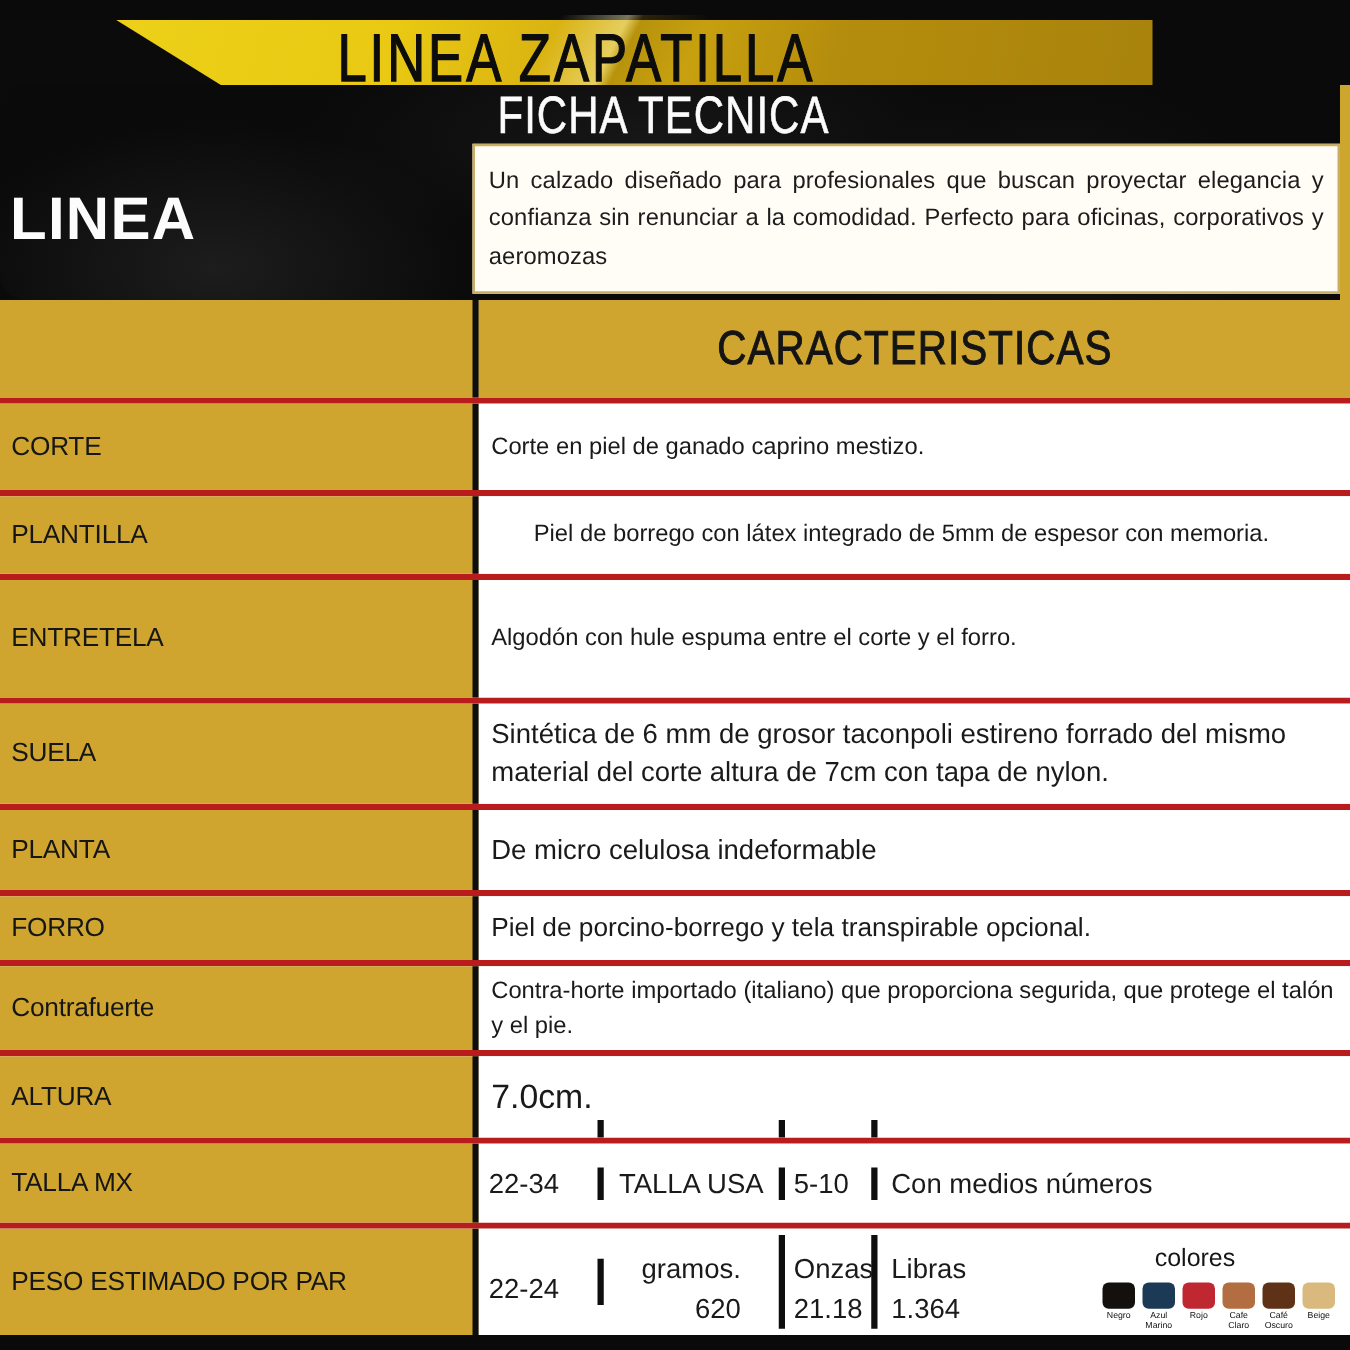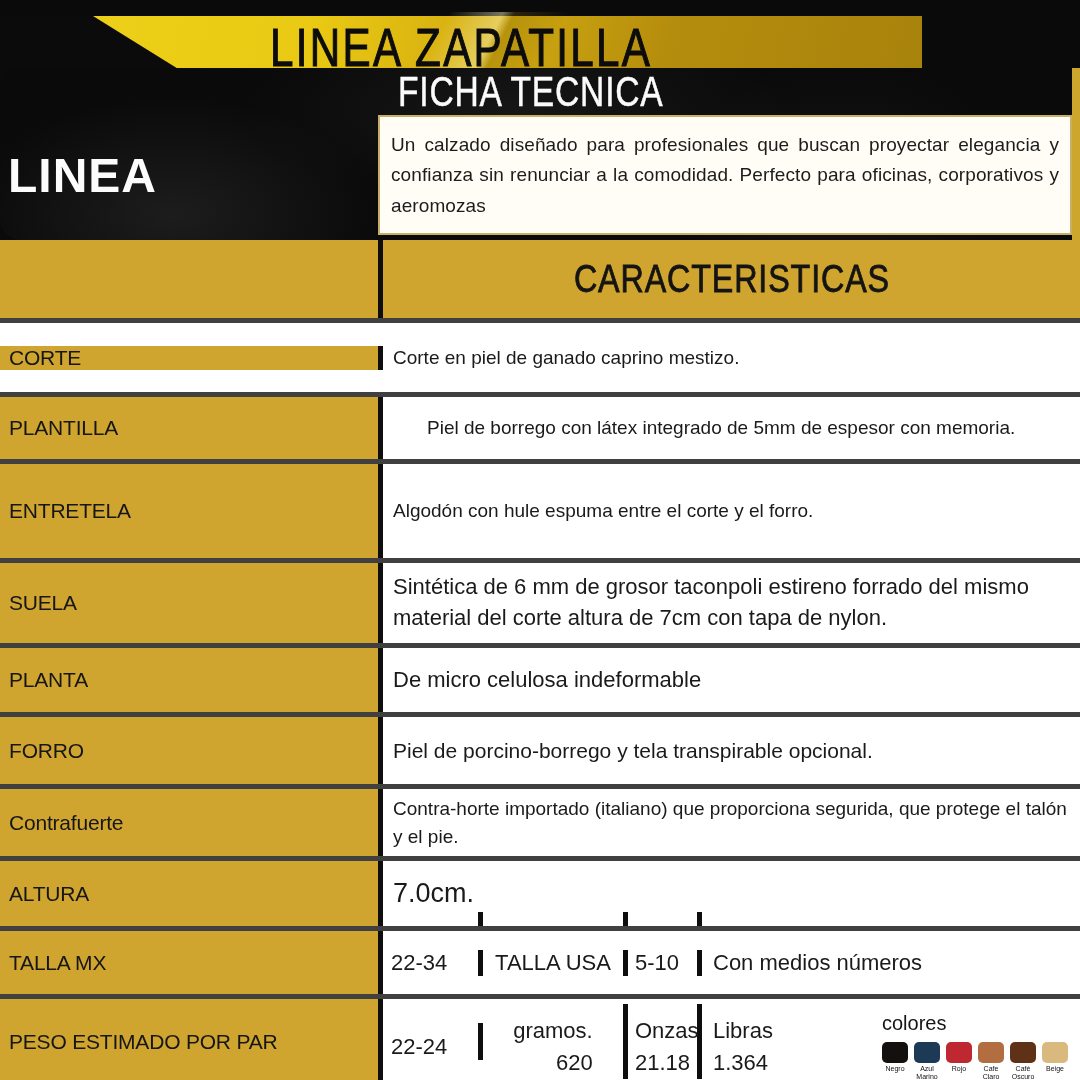--- a/index.html
+++ b/index.html
@@ -56,45 +56,45 @@
     padding:13px 11px;
   }
   .desc-box p{
     margin:0;font-size:19px;line-height:1.6;text-align:justify;
     color:#1c1c1c;letter-spacing:0.1px;
   }
   
   .table{position:absolute;top:240px;left:0;width:1080px;}
   .row{
     display:flex;box-sizing:border-box;background:#ffffff;
-    border-bottom:5px solid #404040;position:relative;
+    border-bottom:5px solid #b91c1c;position:relative;
   }
   .label-cell{
     box-sizing:border-box;width:383px;flex:0 0 383px;
     border-right:5px solid #0e0e0e;background:#cfa52f;
     display:flex;align-items:center;padding-left:9px;
     font-size:21px;color:#161616;letter-spacing:-0.2px;
   }
   .value-cell{
     flex:1;display:flex;align-items:center;
     padding:0 10px;background:#ffffff;color:#1a1a1a;
   }
   .r-carac{height:83px;}
   .r-carac .value-cell{background:#cfa52f;justify-content:center;padding:0;}
   .carac-title{
     font-size:38px;color:#141414;-webkit-text-stroke:0.8px #141414;white-space:nowrap;
   }
   .carac-title span{display:inline-block;transform:scaleX(0.85);letter-spacing:1px;}
-  .r-corte{height:74px;align-items:center;}        .r-corte .value-cell{font-size:19px;}
+  .r-corte{height:74px;}        .r-corte .value-cell{font-size:19px;}
   .r-plantilla{height:67px;}    .r-plantilla .value-cell{font-size:19px;padding-left:44px;}
   .r-entretela{height:99px;}    .r-entretela .value-cell{font-size:19px;}
   .r-suela{height:85px;}        .r-suela .value-cell{font-size:22px;line-height:1.4;}
   .r-suela .value-cell p{margin:0;max-width:686px;}
   .r-planta{height:69px;}       .r-planta .value-cell{font-size:22px;}
-  .r-forro{height:72px;}        .r-forro .value-cell{font-size:21px;}
+  .r-forro{height:56px;}        .r-forro .value-cell{font-size:21px;}
   .r-contrafuerte{height:72px;} .r-contrafuerte .value-cell{font-size:19px;line-height:1.45;}
   .r-contrafuerte .value-cell p{margin:0;max-width:686px;}
   .r-altura{height:70px;}       .r-altura .value-cell{font-size:27px;}
   .tick{position:absolute;bottom:0;width:5px;height:14px;background:#0e0e0e;}
   .tick-1{left:478px;} .tick-2{left:623px;} .tick-3{left:697px;}
   
   .r-talla{height:68px;}
   .r-peso{height:85px;border-bottom:none;}
   .subcells{padding:0;}
   .sub{
@@ -102,21 +102,21 @@
     display:flex;align-items:center;font-size:22px;color:#1a1a1a;
   }
   .c1{width:100px;flex:0 0 100px;padding-left:8px;}
   .c2{width:145px;flex:0 0 145px;justify-content:center;text-align:right;}
   .c3{width:74px;flex:0 0 74px;padding-left:7px;}
   .c4{flex:1;border-right:none;padding-left:11px;position:relative;}
   .r-peso .sub{align-items:flex-start;padding-top:11px;}
   .two-line{display:flex;flex-direction:column;line-height:1.45;}
   
   .colors-block{position:absolute;top:8px;right:4px;width:194px;}
-  .colors-title{font-size:20px;color:#151515;padding-right:46px;}
+  .colors-title{font-size:20px;color:#151515;text-align:center;padding-right:46px;}
   .swatches{display:flex;gap:6px;margin-top:7px;}
   .swatch{width:26px;flex:0 0 26px;}
   .swatch-box{width:26px;height:21px;border-radius:5px;}
   .swatch-label{font-size:7px;text-align:center;line-height:1.15;margin-top:2px;color:#111;}
 </style>
 </head>
 <body>
 
 <div class="page">
 

